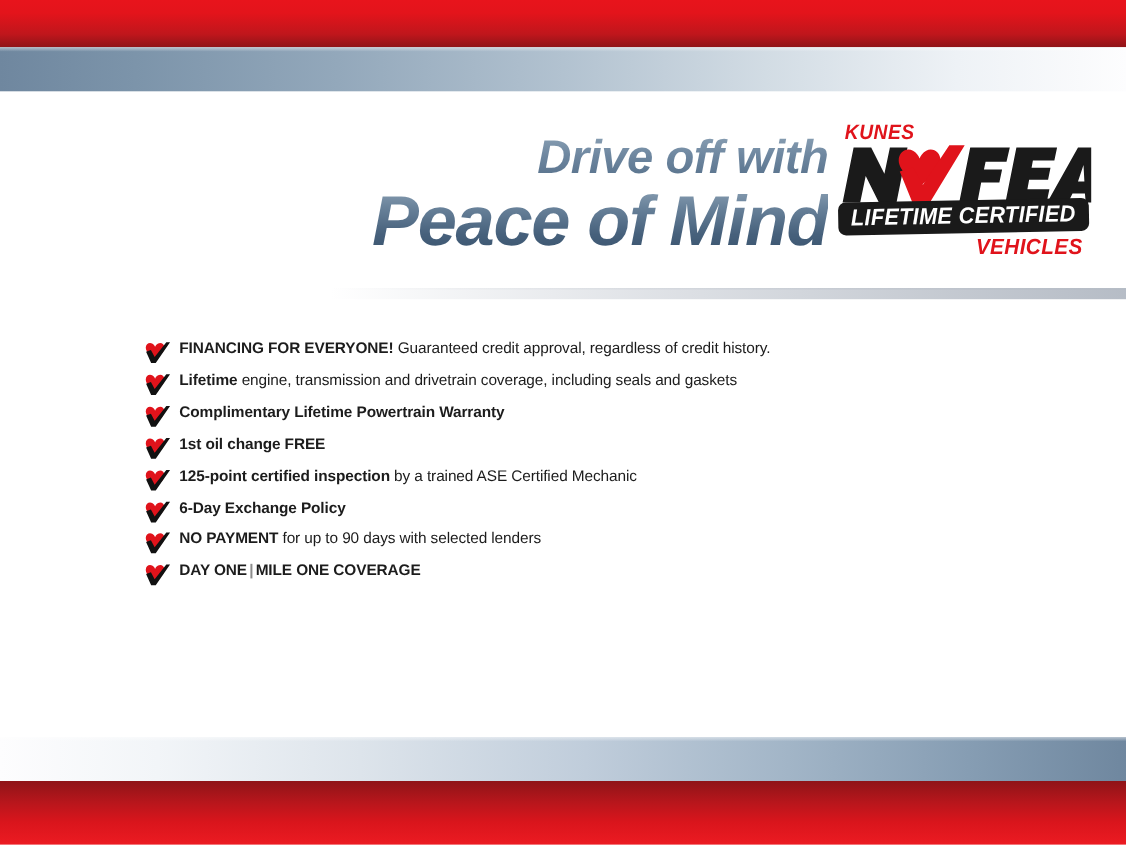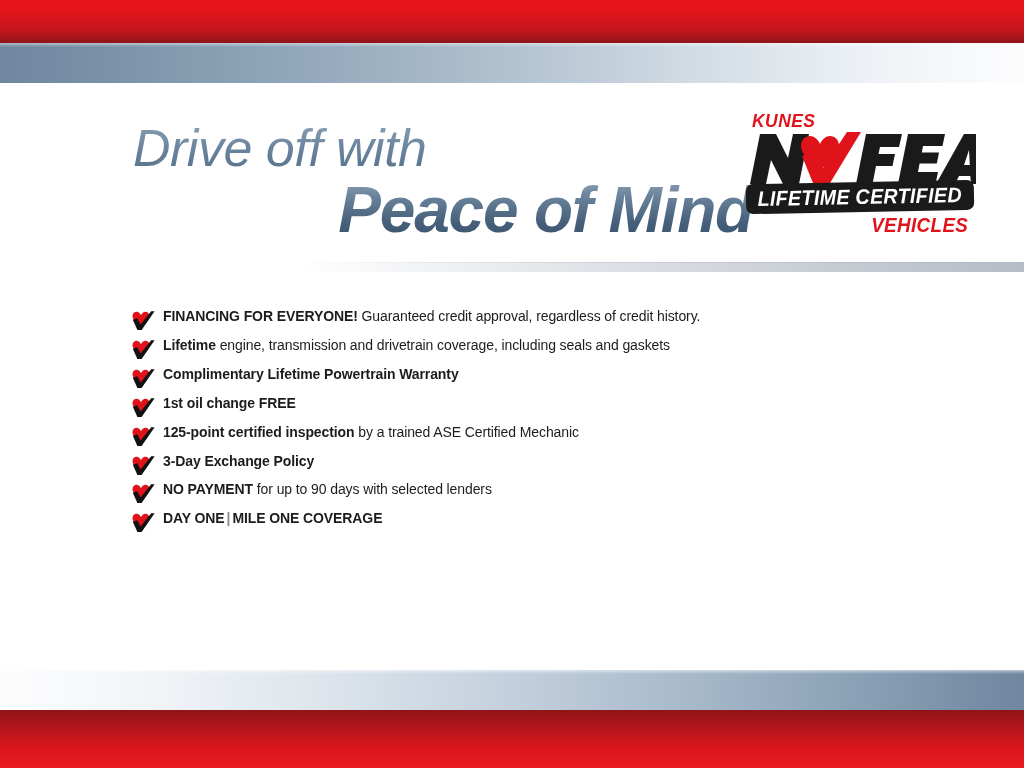--- a/index.html
+++ b/index.html
@@ -66,31 +66,32 @@
   }
 
   
   .headline {
     position: absolute;
     left: 133px;
     top: 122px;
     width: 620px;
   }
   .headline-line1 {
-    font-size: 52px;
-    font-style: italic;
-    font-weight: 400;
+    font-size: 43px;
+    font-style: italic;
+    font-weight: 700;
     letter-spacing: -0.5px;
     line-height: 1.0;
     color: #647f99;
     background: linear-gradient(to bottom, #8aa0b4 0%, #6e87a0 45%, #56708a 100%);
     -webkit-background-clip: text;
     background-clip: text;
     -webkit-text-fill-color: transparent;
     white-space: nowrap;
+    text-align: right;
   }
   .headline-line2 {
     font-size: 64px;
     font-style: italic;
     font-weight: 700;
     letter-spacing: -1.2px;
     line-height: 1.08;
     margin-top: 2px;
     padding-left: 50px;
     color: #3f5872;
@@ -114,21 +115,21 @@
   .hero-divider::after {
     content: "";
     position: absolute;
     left: 0; top: 0; right: 0; height: 1px;
     background: linear-gradient(to right, rgba(190,196,205,0), rgba(176,183,193,.9));
   }
 
   
   .logo {
     position: absolute;
-    left: 740px;
+    left: 756px;
     top: 110px;
     width: 236px;
     height: 132px;
   }
   .logo-kunes {
     position: absolute;
     left: 12px;
     top: 0px;
     font-size: 19px;
     font-weight: 700;
@@ -326,21 +327,21 @@
     </div>
 
 
     <div class="bullet">
       <span class="bullet-icon">
         <svg viewBox="0 0 24 21" width="24" height="21">
           <path d="M1.5,6.2 C1.5,2.6 4.6,0.8 7.3,2.2 C8.7,2.9 9.6,4.2 10,5.3 C10.4,4.2 11.3,2.9 12.7,2.2 C15.4,0.8 18.5,2.6 18.5,6.2 C18.5,10.7 11.8,15.2 10,17 C8.2,15.2 1.5,10.7 1.5,6.2 Z" fill="#e0131b"></path>
           <polygon points="1.8,9.8 6.2,8.2 9.6,14.6 20.2,1.2 23.6,1.2 10.6,20 6.4,20" fill="#111111"></polygon>
         </svg>
       </span>
-      <div class="bullet-text"><span class="b">3-Day Exchange Policy</span><span></span></div>
+      <div class="bullet-text"><span class="b">6-Day Exchange Policy</span><span></span></div>
     </div>
 
     <div class="bullet">
       <span class="bullet-icon">
         <svg viewBox="0 0 24 21" width="24" height="21">
           <path d="M1.5,6.2 C1.5,2.6 4.6,0.8 7.3,2.2 C8.7,2.9 9.6,4.2 10,5.3 C10.4,4.2 11.3,2.9 12.7,2.2 C15.4,0.8 18.5,2.6 18.5,6.2 C18.5,10.7 11.8,15.2 10,17 C8.2,15.2 1.5,10.7 1.5,6.2 Z" fill="#e0131b"></path>
           <polygon points="1.8,9.8 6.2,8.2 9.6,14.6 20.2,1.2 23.6,1.2 10.6,20 6.4,20" fill="#111111"></polygon>
         </svg>
       </span>
       <div class="bullet-text"><span class="b">NO PAYMENT</span><span> for up to 90 days with selected lenders</span></div>

